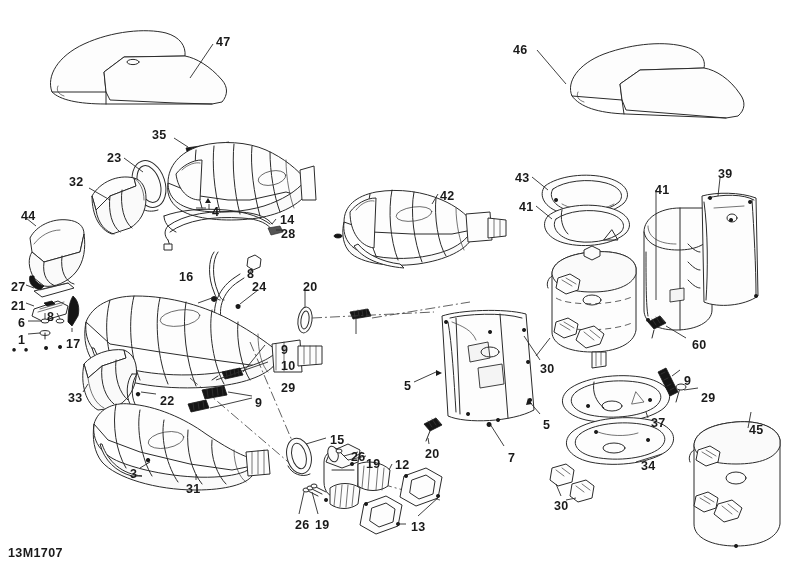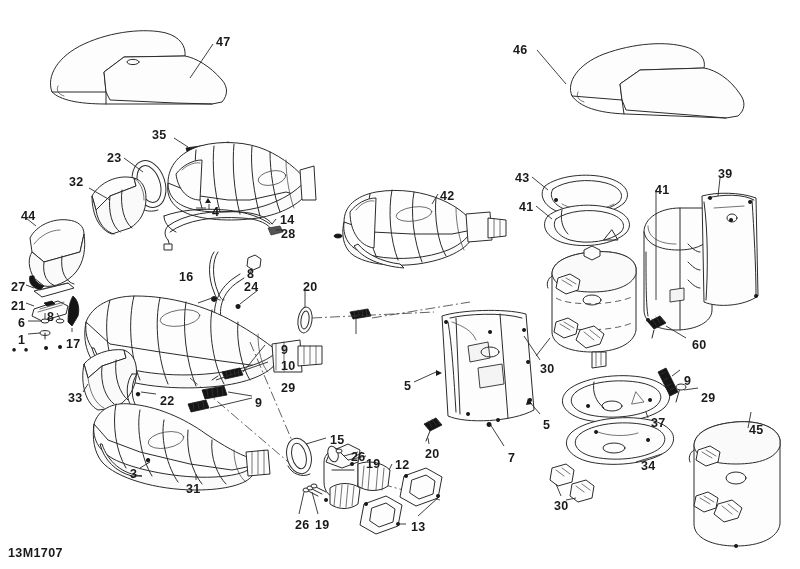--- a/index.html
+++ b/index.html
@@ -563,21 +563,21 @@
   <div class="callout" style="left:11px;top:300px">21</div>
   <div class="callout" style="left:18px;top:317px">6</div>
   <div class="callout" style="left:47px;top:311px">8</div>
   <div class="callout" style="left:18px;top:334px">1</div>
   <div class="callout" style="left:66px;top:338px">17</div>
   <div class="callout" style="left:212px;top:206px">4</div>
   <div class="callout" style="left:280px;top:214px">14</div>
   <div class="callout" style="left:281px;top:228px">28</div>
   <div class="callout" style="left:179px;top:271px">16</div>
   <div class="callout" style="left:247px;top:268px">8</div>
-  <div class="callout" style="left:244px;top:281px">24</div>
+  <div class="callout" style="left:252px;top:281px">24</div>
   <div class="callout" style="left:303px;top:281px">20</div>
   <div class="callout" style="left:440px;top:190px">42</div>
   <div class="callout" style="left:515px;top:172px">43</div>
   <div class="callout" style="left:519px;top:201px">41</div>
   <div class="callout" style="left:655px;top:184px">41</div>
   <div class="callout" style="left:718px;top:168px">39</div>
   <div class="callout" style="left:692px;top:339px">60</div>
   <div class="callout" style="left:281px;top:344px">9</div>
   <div class="callout" style="left:281px;top:360px">10</div>
   <div class="callout" style="left:281px;top:382px">29</div>

